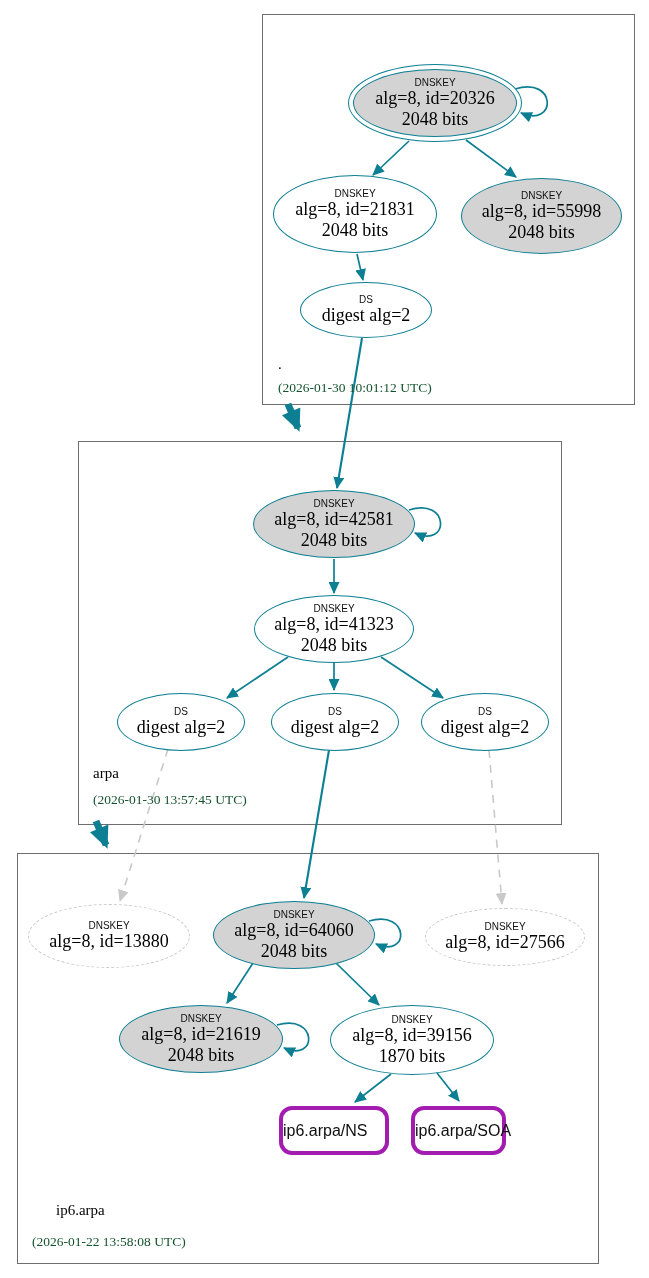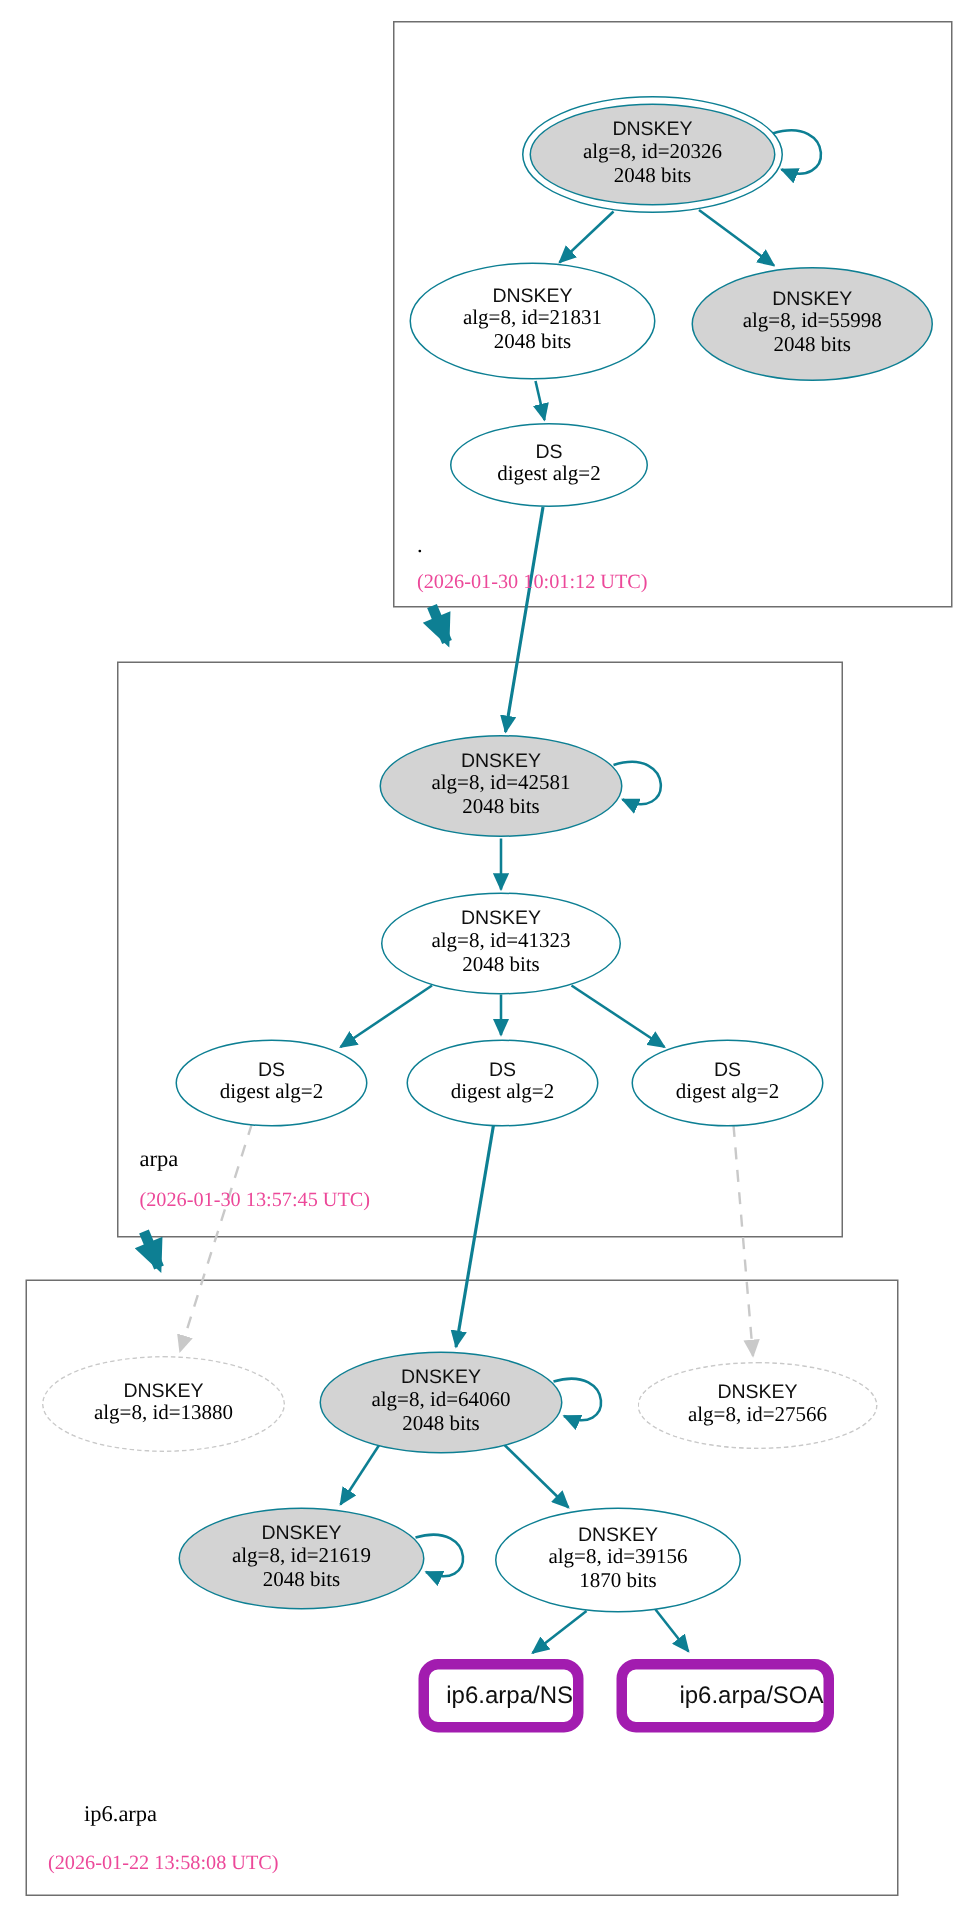--- a/index.html
+++ b/index.html
@@ -17,39 +17,39 @@
   }
   .node.gray { background:#d3d3d3; }
   .node.dashed { border:1.7px dashed #c9c9c9; background:#fff; }
   .node.double { background:#fff; }
   .node.double::before {
     content:""; position:absolute; inset:4px; border:1.7px solid #0d7f93;
     border-radius:50%; background:#d3d3d3; z-index:0;
   }
   .node .t {
     position:relative; z-index:1;
-    font-family:"Liberation Sans", sans-serif; font-size:13px; color:#101010;
+    font-family:"Liberation Sans", sans-serif; font-size:10px; color:#101010;
   }
   .node .d {
     position:relative; z-index:1;
-    font-family:"Liberation Serif", serif; font-size:14px; color:#000;
+    font-family:"Liberation Serif", serif; font-size:18px; color:#000;
   }
   .rrset {
     position:absolute; z-index:2; box-sizing:border-box;
-    display:flex; align-items:center; justify-content:flex-end;
-    border:7px solid #a21caf; border-radius:13px; background:#fff;
+    display:flex; align-items:center; justify-content:flex-start;
+    border:4px solid #a21caf; border-radius:13px; background:#fff;
     font-family:"Liberation Sans", sans-serif; font-size:16px; color:#101010;
   }
   .zone-label {
     position:absolute; z-index:2; font-family:"Liberation Serif", serif;
     font-size:15px; color:#000; white-space:nowrap;
   }
   .zone-ts {
     position:absolute; z-index:2; font-family:"Liberation Serif", serif;
-    font-size:13.5px; color:#ec4899; white-space:nowrap;
+    font-size:13.5px; color:#14532d; white-space:nowrap;
   }
 </style>
 </head>
 <body>
 
 <div class="canvas">
 
   <div class="zone-box" style="left:262px; top:14px; width:371px; height:389px;"></div>
   <div class="zone-box" style="left:78px; top:441px; width:482px; height:382px;"></div>
   <div class="zone-box" style="left:17px; top:853px; width:580px; height:409px;"></div>
@@ -160,19 +160,19 @@
     <div class="d">2048 bits</div>
   </div>
   <div class="node" style="left:330px; top:1005px; width:164px; height:70px;">
     <div class="t">DNSKEY</div>
     <div class="d">alg=8, id=39156</div>
     <div class="d">1870 bits</div>
   </div>
   <div class="rrset" style="left:279px; top:1106px; width:110px; height:49px;">
     <span>ip6.arpa/NS</span>
   </div>
-  <div class="rrset" style="left:411px; top:1106px; width:145px; height:49px;">
+  <div class="rrset" style="left:411px; top:1106px; width:95px; height:49px;">
     <span>ip6.arpa/SOA</span>
   </div>
   <div class="zone-label" style="left:32px; top:1202px;margin-left:24px;">ip6.arpa</div>
   <div class="zone-ts" style="left:32px; top:1234px;">(2026-01-22 13:58:08 UTC)</div>
 
 </div>
 
 </body></html>

